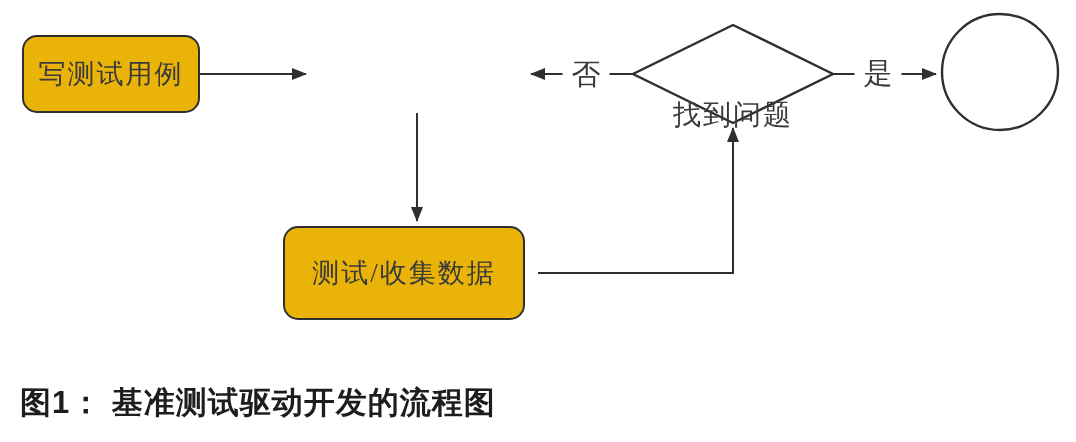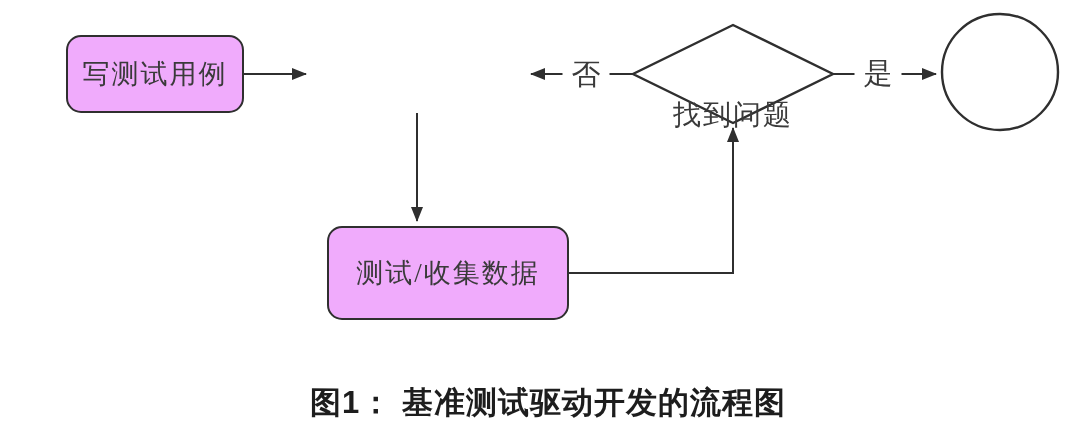--- a/index.html
+++ b/index.html
@@ -30,25 +30,24 @@
   .shape-outline {
     stroke: #2f2f2f;
     stroke-width: 2.4;
     fill: #ffffff;
   }
   .node-rect {
     position: absolute;
     box-sizing: border-box;
     border: 2.5px solid #2f2f2f;
     border-radius: 15px;
-    background: #f0abfc;
+    background: #eab308;
     display: flex;
     align-items: center;
     justify-content: center;
-    margin-left: 44px;
   }
   .node-label {
     color: #3a3a3a;
     font-size: 27px;
     letter-spacing: 2px;
     white-space: nowrap;
   }
   .float-label {
     position: absolute;
     transform: translate(-50%, -50%);
@@ -64,21 +63,20 @@
     padding: 0 9px;
     color: #3a3a3a;
     font-size: 29px;
     white-space: nowrap;
   }
   .caption {
     position: absolute;
     left: 0;
     right: 0;
     top: 382px;
-    text-align: center;
     font-family: "Liberation Sans", sans-serif;
     font-weight: 700;
     font-size: 31px;
     letter-spacing: 1px;
     color: #1d1d1d;
     padding-left: 20px;
   }
 </style>
 </head>
 <body>

